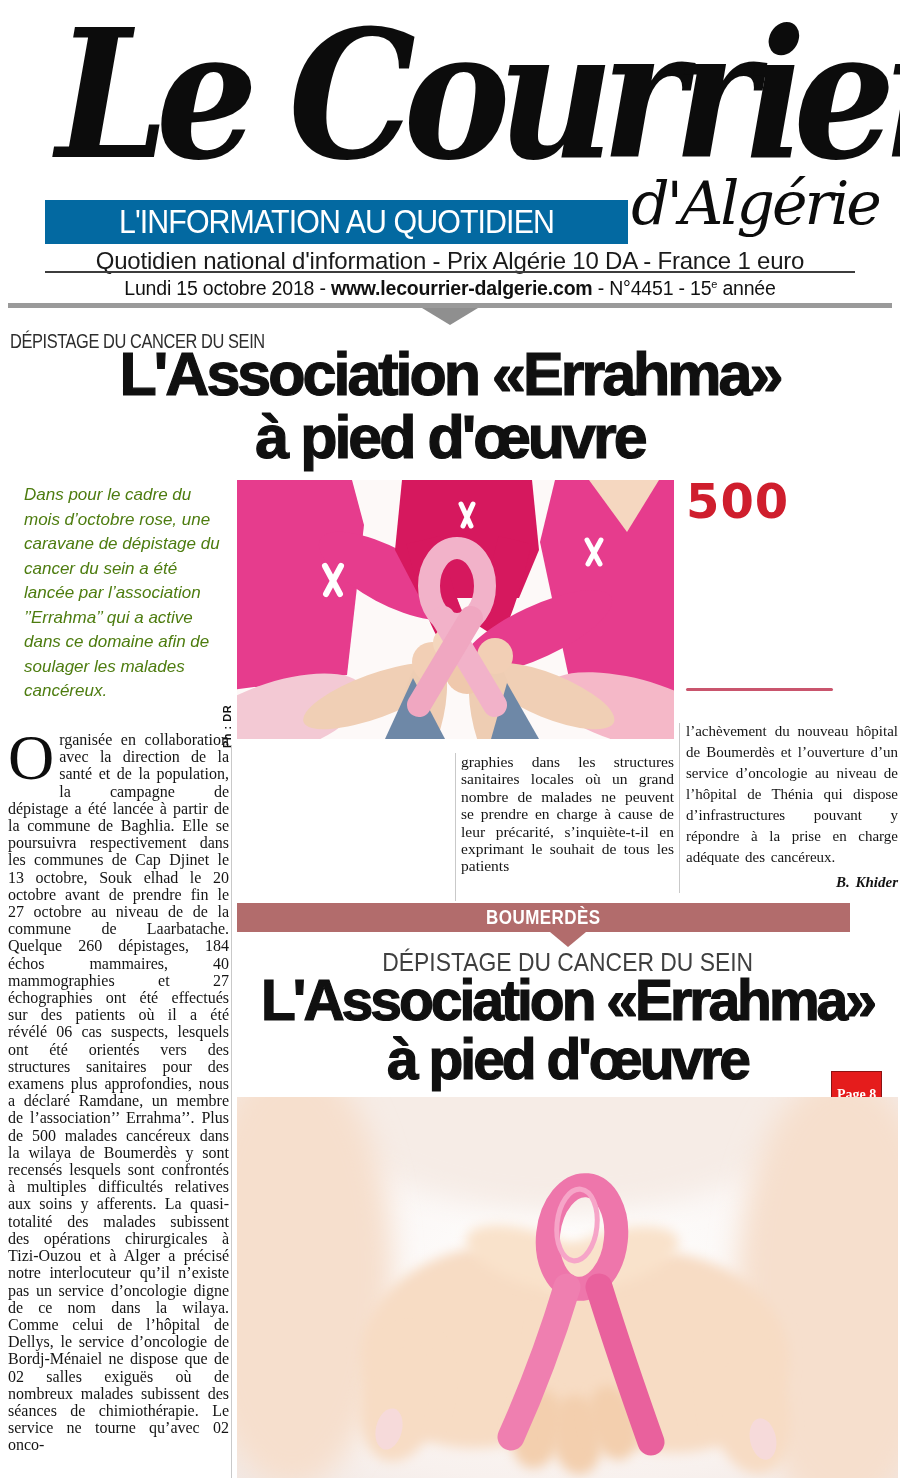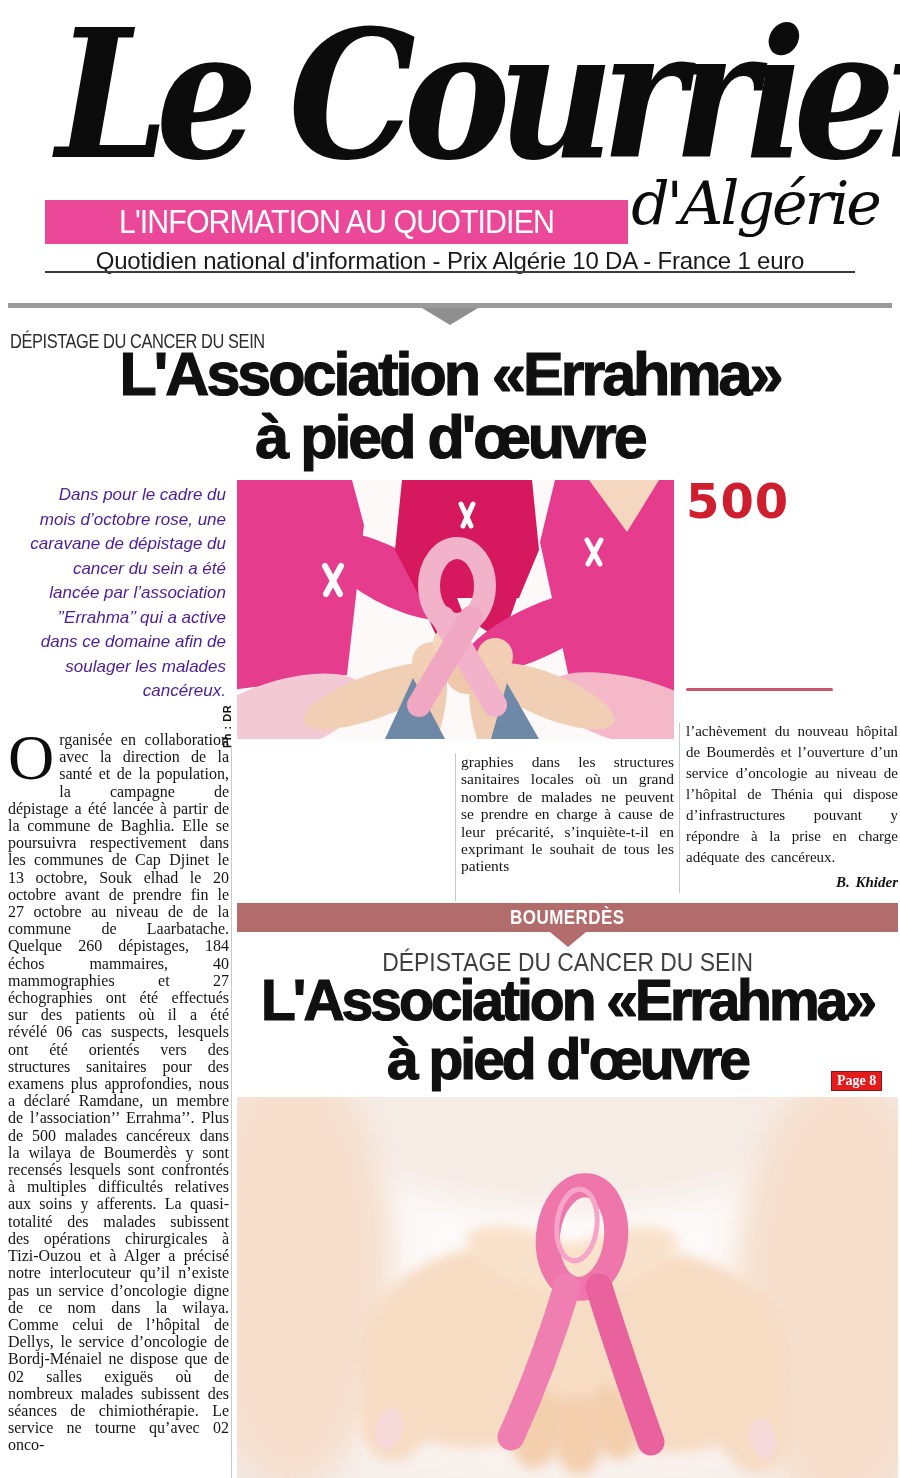--- a/index.html
+++ b/index.html
@@ -2,21 +2,21 @@
 <html><head>
 <meta charset="utf-8">
 <style>
   html,body{margin:0;padding:0;background:#e9e9e9;}
   .page{position:relative;width:900px;height:1478px;margin:0 auto;background:#fff;overflow:hidden;
         font-family:"Liberation Serif",serif;color:#141414;}
   
   .masthead-title{position:absolute;left:56px;top:6px;font-family:"DejaVu Serif",serif;
         font-style:italic;font-weight:bold;font-size:178px;line-height:1;letter-spacing:-14px;
         color:#0c0c0c;transform:scaleX(.90);transform-origin:left top;white-space:nowrap;}
-  .masthead-bar{position:absolute;left:45px;top:200px;width:583px;height:44px;background:#ec4899;
+  .masthead-bar{position:absolute;left:45px;top:200px;width:583px;height:44px;background:#0369a1;
         color:#fff;text-align:center;font-family:"Liberation Sans",sans-serif;font-size:33px;
         line-height:44px;letter-spacing:-1px;}
   .masthead-bar span{display:inline-block;transform:scaleX(.92);}
   .masthead-suffix{position:absolute;left:616px;top:170px;width:278px;text-align:center;
         font-family:"DejaVu Serif",serif;font-style:italic;font-weight:normal;font-size:60px;
         line-height:1.1;color:#0c0c0c;letter-spacing:-3px;}
   .info-line{position:absolute;left:0;top:247px;width:100%;text-align:center;
         font-family:"Liberation Sans",sans-serif;font-size:24px;color:#1a1a1a;letter-spacing:-.2px;}
   .rule1{position:absolute;left:45px;right:45px;top:271px;border-top:2px solid #3c3c3c;}
   .date-line{position:absolute;left:0;top:277px;width:100%;text-align:center;
@@ -26,22 +26,22 @@
   .gray-bar{position:absolute;left:8px;right:8px;top:303px;height:5px;background:#9a9a9a;}
   .gray-arrow{position:absolute;left:50%;top:308px;margin-left:-28px;width:0;height:0;
         border-left:28px solid transparent;border-right:28px solid transparent;border-top:17px solid #8f8f8f;}
   
   .kicker1{position:absolute;left:10px;top:330px;font-family:"Liberation Sans",sans-serif;
         font-size:20px;color:#2e2e2e;letter-spacing:-.5px;transform:scaleX(.82);transform-origin:left;}
   .headline1{position:absolute;left:0;top:343px;width:900px;text-align:center;
         font-family:"Liberation Sans",sans-serif;font-weight:bold;font-size:61px;line-height:63px;
         letter-spacing:-3px;color:#101010;-webkit-text-stroke:1.2px #101010;}
   
-  .lead{position:absolute;left:24px;top:483px;width:202px;text-align:right;
-        font-family:"Liberation Sans",sans-serif;font-style:italic;font-size:17px;line-height:24.5px;color:#4c1d95;}
+  .lead{position:absolute;left:24px;top:483px;width:202px;text-align:left;
+        font-family:"Liberation Sans",sans-serif;font-style:italic;font-size:17px;line-height:24.5px;color:#4d7c0f;}
   .photo1{position:absolute;left:237px;top:480px;width:437px;height:259px;overflow:hidden;}
   .photo-credit{position:absolute;left:221px;top:748px;transform:rotate(-90deg);transform-origin:0 0;
         font-family:"Liberation Sans",sans-serif;font-weight:bold;font-size:11px;letter-spacing:.5px;
         color:#111;white-space:nowrap;}
   .stat{position:absolute;left:686px;top:477px;width:211px;}
   .stat-number{font-family:"DejaVu Sans",sans-serif;font-weight:bold;font-size:48px;line-height:1;
         color:#cf1e2d;letter-spacing:1px;}
   .stat-text{margin-top:10px;font-family:"DejaVu Sans",sans-serif;font-size:15.5px;line-height:18.5px;color:#111;}
   .stat-rule{position:absolute;left:686px;top:688px;width:147px;height:3px;background:#c9556d;border-radius:2px;}
   .bodycol{position:absolute;font-family:"Liberation Serif",serif;font-size:15.5px;line-height:17.4px;
@@ -51,49 +51,50 @@
         padding:2px 5px 0 0;color:#0d0d0d;}
   .col2{left:238px;top:753px;width:214px;}
   .col3{left:461px;top:753px;width:213px;}
   .col4{left:686px;top:721px;width:212px;font-size:15px;line-height:21px;}
   .byline{text-align:right;font-style:italic;font-weight:bold;margin-top:4px;font-size:15px;}
   .vsep{position:absolute;width:1px;background:#c9c9c9;}
   .sep1{left:231px;top:745px;height:733px;}
   .sep2{left:455px;top:753px;height:148px;}
   .sep3{left:679px;top:723px;height:170px;}
   
-  .banner{position:absolute;left:237px;top:903px;width:661px;height:29px;background:#b26c6c;
+  .banner{position:absolute;left:237px;top:903px;width:613px;height:29px;background:#b26c6c;
         color:#fff;text-align:center;font-family:"Liberation Sans",sans-serif;font-weight:bold;
         font-size:20px;line-height:29px;letter-spacing:.5px;}
   .banner span{display:inline-block;transform:scaleX(.85);}
   .banner-arrow{position:absolute;left:550px;top:932px;width:0;height:0;
         border-left:18px solid transparent;border-right:18px solid transparent;border-top:15px solid #b26c6c;}
   .kicker2{position:absolute;left:237px;top:947px;width:661px;text-align:center;
         font-family:"Liberation Sans",sans-serif;font-size:26px;color:#3f3f3f;}
   .kicker2 span{display:inline-block;transform:scaleX(.88);}
   .headline2{position:absolute;left:237px;top:971px;width:661px;text-align:center;
         font-family:"Liberation Sans",sans-serif;font-weight:bold;font-size:57px;line-height:59px;
         letter-spacing:-3px;color:#101010;-webkit-text-stroke:1.2px #101010;}
   .page-ref{position:absolute;left:831px;top:1071px;background:#e51c1c;border:1px solid #8c1313;
         color:#fff;font-family:"Liberation Serif",serif;font-weight:bold;font-size:14px;line-height:18px;
-        padding:0 5px;}
+        padding:14px 5px;}
   .photo2{position:absolute;left:237px;top:1097px;width:661px;height:381px;overflow:hidden;}
 </style>
 </head>
 <body>
 
 <div class="page">
 
   <div class="masthead-title">Le Courrier</div>
   <div class="masthead-bar">
     <span>L'INFORMATION AU QUOTIDIEN</span>
   </div>
   <div class="masthead-suffix">d'Algérie</div>
   <div class="info-line">Quotidien national d'information - Prix Algérie 10 DA - France 1 euro</div>
   <div class="rule1"></div>
+  <div class="date-line"><span>Lundi 15 octobre 2018 - </span><span class="site">www.lecourrier-dalgerie.com</span><span> - N°4451 - 15</span><sup>e</sup><span> année</span></div>
   <div class="gray-bar"></div>
   <div class="gray-arrow"></div>
 
   <div class="kicker1">DÉPISTAGE DU CANCER DU SEIN</div>
   <div class="headline1">
     <div>L'Association «Errahma»</div>
     <div>à pied d'œuvre</div>
   </div>
 
   <div class="lead">Dans pour le cadre du mois d’octobre rose, une caravane de dépistage du cancer du sein a été lancée par l’association ’’Errahma’’ qui a active dans ce domaine afin de soulager les malades cancéreux.</div>

